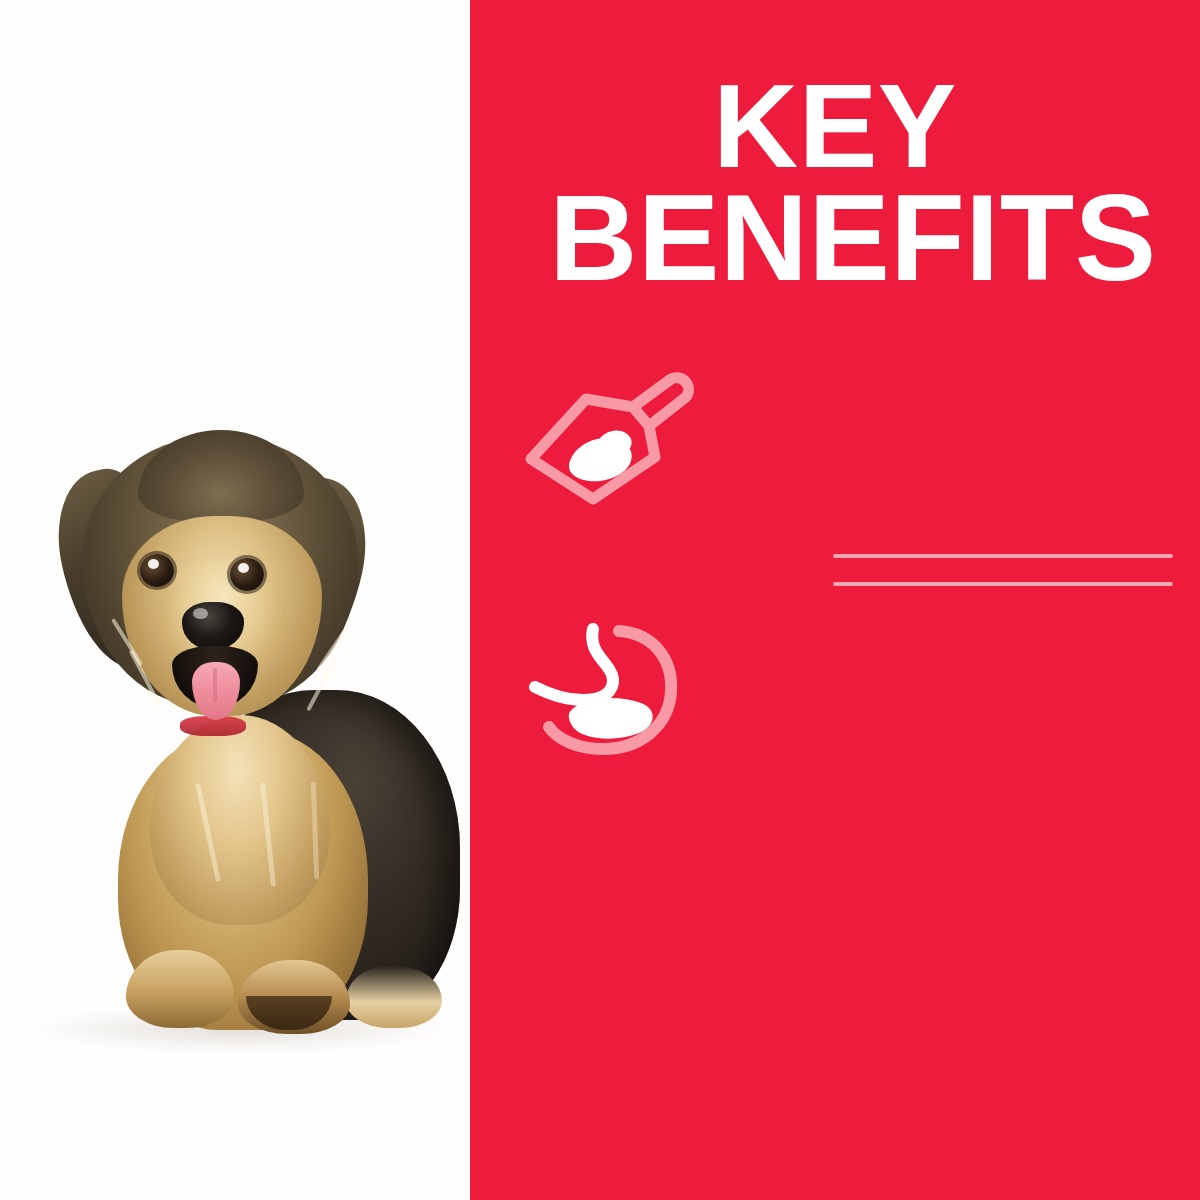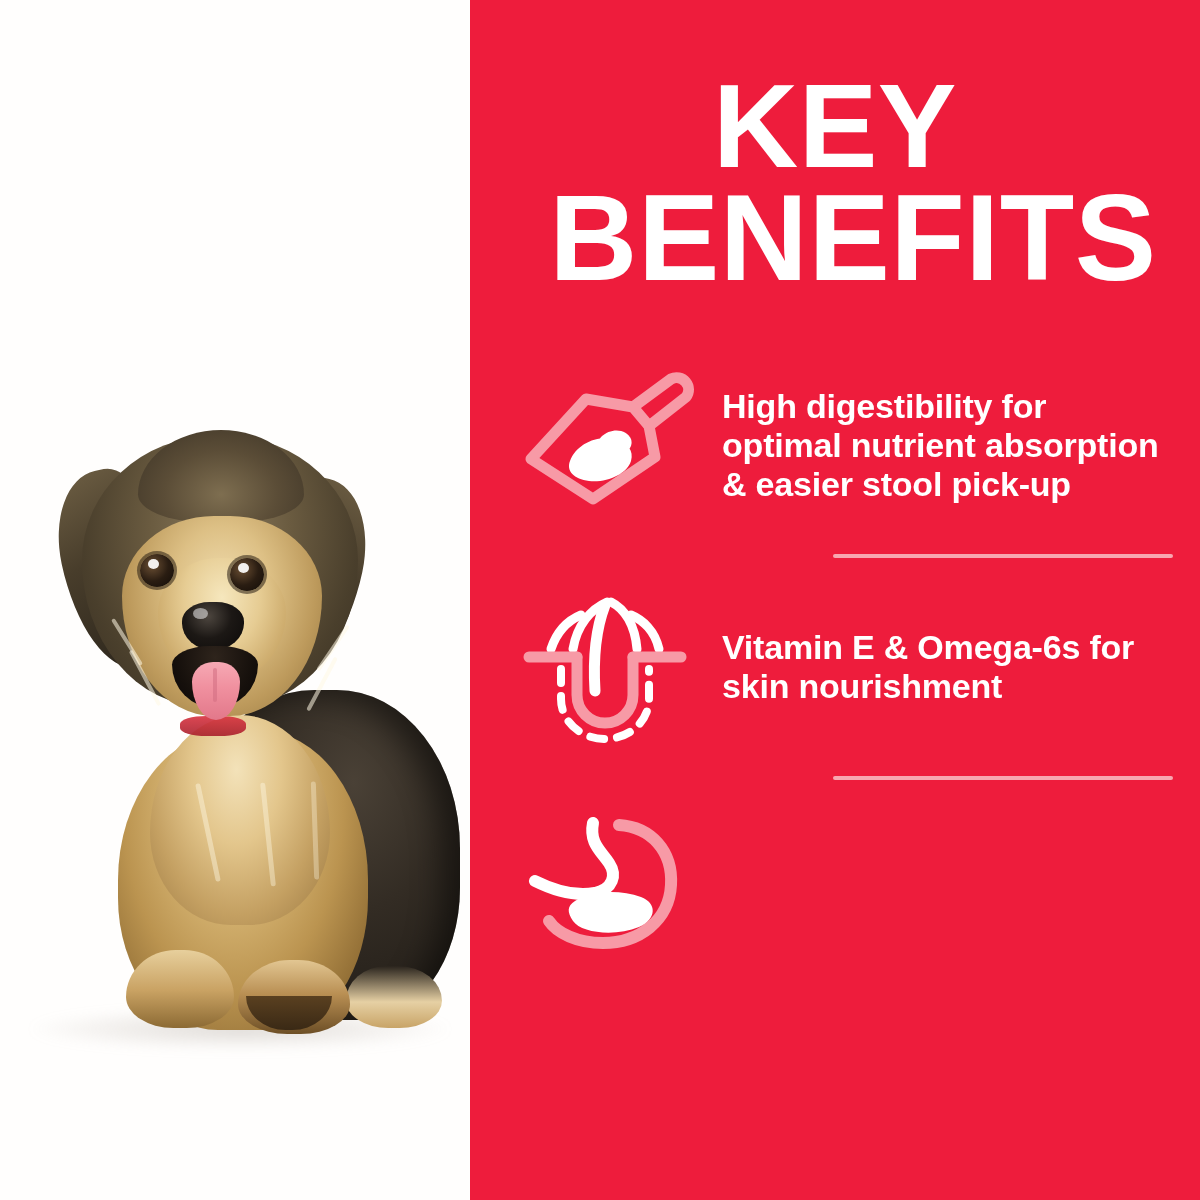--- a/index.html
+++ b/index.html
@@ -136,47 +136,24 @@
         <div class="b-icon">
           <svg width="180" height="160" viewBox="0 0 180 160" fill="none">
             <g stroke="#f79aa6" stroke-width="11" stroke-linecap="round" stroke-linejoin="round">
               <path d="M118 42 L156 14 a12 12 0 0 1 15 18 L134 61"></path>
               <path d="M118 42 L71 34 L16 94 L78 134 L140 92 L134 61 Z"></path>
             </g>
             <path d="M55 96 c6 -16 26 -26 44 -22 c14 3 20 12 17 22 c-4 13 -24 22 -42 20 c-15 -2 -23 -10 -19 -20 Z" fill="#ffffff"></path>
             <path d="M86 72 c10 -10 26 -8 30 2 c3 9 -6 16 -16 16 c-11 0 -20 -10 -14 -18 Z" fill="#ffffff"></path>
           </svg>
         </div>
-        <div class="b-text">High digestibility for optimal nutrient absorption &amp; easier stool pick-up</div>
       </div>
 
       <div class="divider"></div>
 
-      <div class="benefit">
-        <div class="b-icon">
-          <svg width="180" height="160" viewBox="0 0 180 160" fill="none">
-            <g stroke="#ffffff" stroke-width="9" stroke-linecap="round" fill="none">
-              <path d="M36 62 C42 44 54 33 66 28"></path>
-              <path d="M58 62 C62 38 76 22 92 15"></path>
-              <path d="M122 62 C120 38 110 22 96 15"></path>
-              <path d="M144 62 C140 44 128 33 116 28"></path>
-            </g>
-            <g stroke="#f79aa6" stroke-width="11" stroke-linecap="round" fill="none">
-              <path d="M14 70 H62"></path>
-              <path d="M118 70 H166"></path>
-              <path d="M62 70 V108 a28 28 0 0 0 56 0 V70"></path>
-            </g>
-            <path d="M90 18 C80 44 78 72 80 104" stroke="#ffffff" stroke-width="11" stroke-linecap="round" fill="none"></path>
-            <g stroke="#ffffff" stroke-width="8" stroke-linecap="round" fill="none" stroke-dasharray="14 13">
-              <path d="M46 82 V112 a44 40 0 0 0 88 0 V82"></path>
-            </g>
-          </svg>
-        </div>
-        <div class="b-text">Vitamin E &amp; Omega-6s for skin nourishment</div>
-      </div>
 
       <div class="divider"></div>
 
       <div class="benefit">
         <div class="b-icon">
           <svg width="180" height="160" viewBox="0 0 180 160" fill="none">
             <path d="M104 16 C136 18 158 42 156 76 C154 112 124 134 88 134 C62 134 42 124 34 112" stroke="#f79aa6" stroke-width="12" stroke-linecap="round" fill="none"></path>
             <path d="M78 14 C74 34 86 42 94 54 C102 66 98 80 80 84 C58 88 36 80 20 72" stroke="#ffffff" stroke-width="12" stroke-linecap="round" fill="none"></path>
             <path d="M60 92 C74 82 104 80 126 88 C142 94 142 110 124 118 C100 128 66 124 58 112 C52 103 52 97 60 92 Z" fill="#ffffff"></path>
           </svg>

